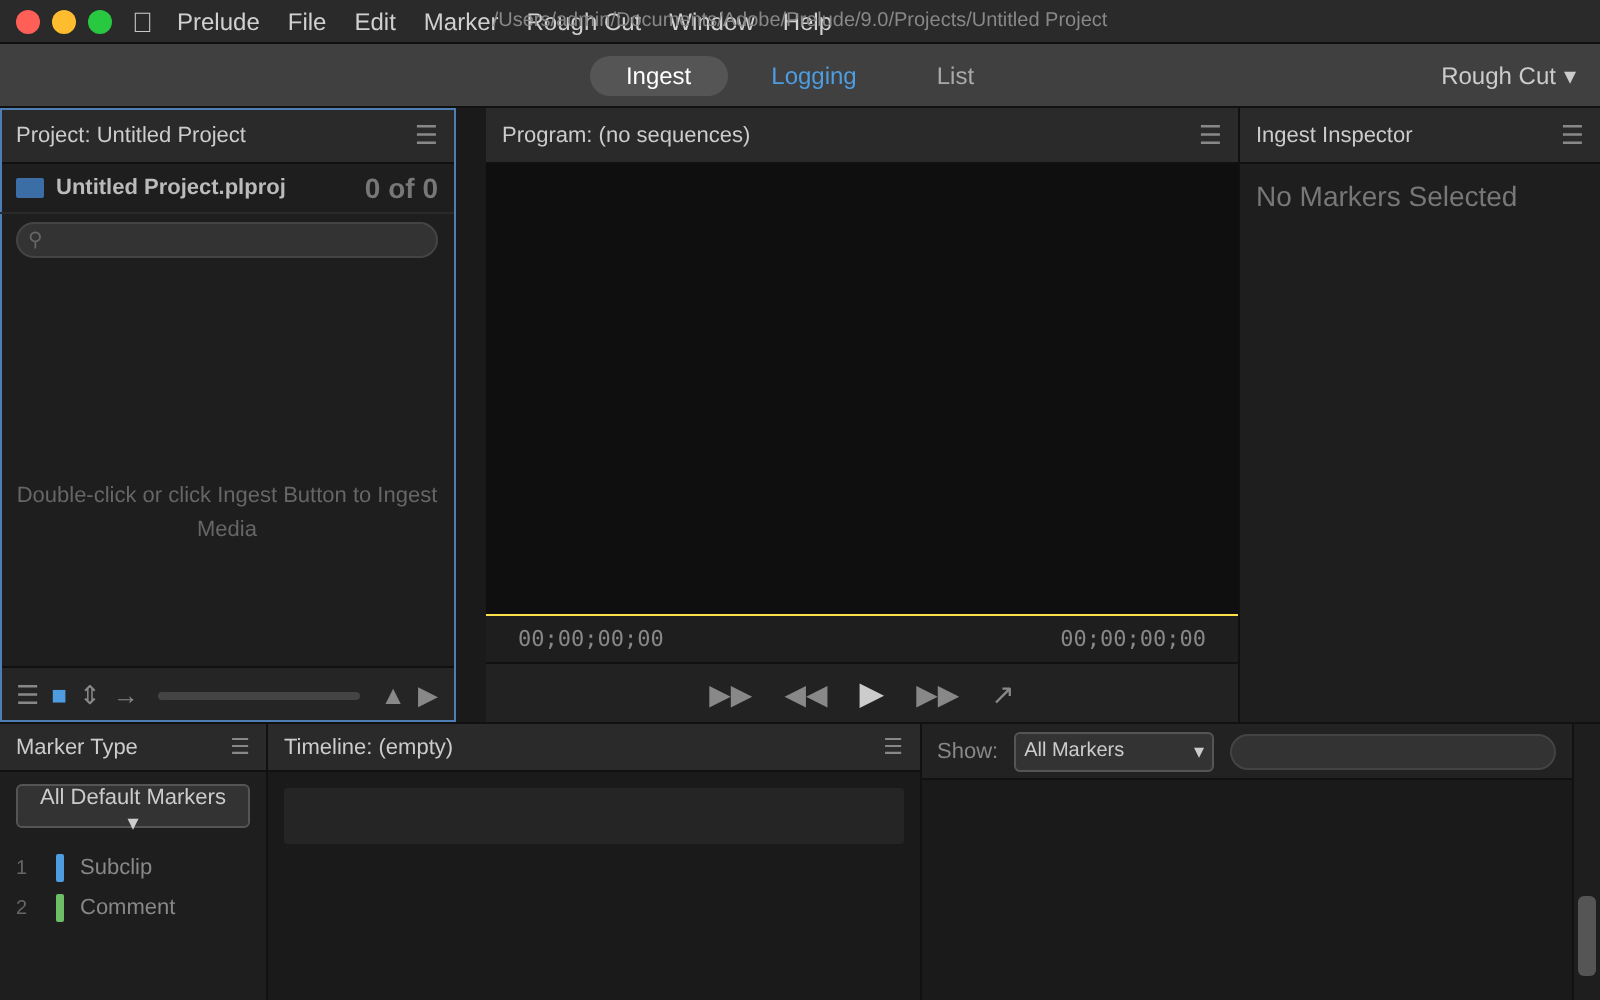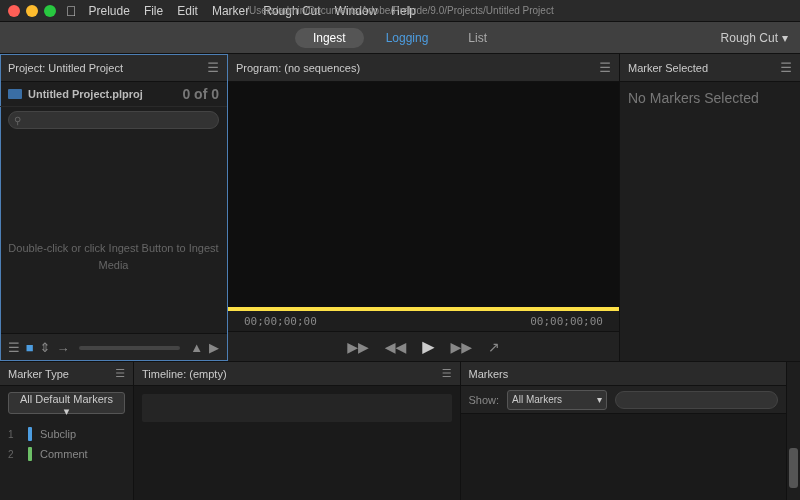--- a/index.html
+++ b/index.html
@@ -212,36 +212,37 @@
       cursor: pointer;
     }
 
     
     .program-panel {
       flex: 1;
       background: #404040;
       border-right: 1px solid #111;
       display: flex;
       flex-direction: column;
+      margin-left: 15px;
     }
     .video-area {
       flex: 1;
       background: #0f0f0f;
       display: flex;
       align-items: center;
       justify-content: center;
     }
     .timecode-bar {
       height: 24px;
       background: #1e1e1e;
       display: flex;
       align-items: center;
       justify-content: space-between;
       padding: 0 16px;
-      border-top: 4px solid #fde047;
+      border-top: 1px solid #fde047;
     }
     .timecode {
       font-size: 11px;
       color: #888;
       font-family: monospace;
     }
     .playback-controls {
       height: 30px;
       background: #222;
       display: flex;
@@ -522,21 +523,21 @@
       <button class="ctrl-btn">▶▶</button>
       <button class="ctrl-btn">◀◀</button>
       <button class="ctrl-btn play">▶</button>
       <button class="ctrl-btn">▶▶</button>
       <button class="ctrl-btn">↗</button>
     </div>
   </div>
 
   <div class="marker-panel">
     <div class="panel-header">
-      <span>Marker Selected</span>
+      <span>Ingest Inspector</span>
       <span style="margin-left:auto; color:#888; font-size:13px;">☰</span>
     </div>
     <div class="no-markers">No Markers Selected</div>
   </div>
 
 </div>
 
 <div class="bottom-section">
 
   <div class="marker-type-panel">
@@ -566,23 +567,20 @@
     <div class="bottom-panel-header">
       <span>Timeline: (empty)</span>
       <span style="margin-left:auto; color:#888;">☰</span>
     </div>
     <div class="timeline-content">
       <div class="timeline-row"></div>
     </div>
   </div>
 
   <div class="markers-panel">
-    <div class="bottom-panel-header">
-      <span>Markers</span>
-    </div>
     <div class="markers-show-bar">
       <span class="show-label">Show:</span>
       <div class="show-dropdown">
         <span>All Markers</span>
         <span>▾</span>
       </div>
       <input class="show-search" type="text" style="">
     </div>
     <div style="flex:1; background:#1a1a1a;"></div>
   </div>

